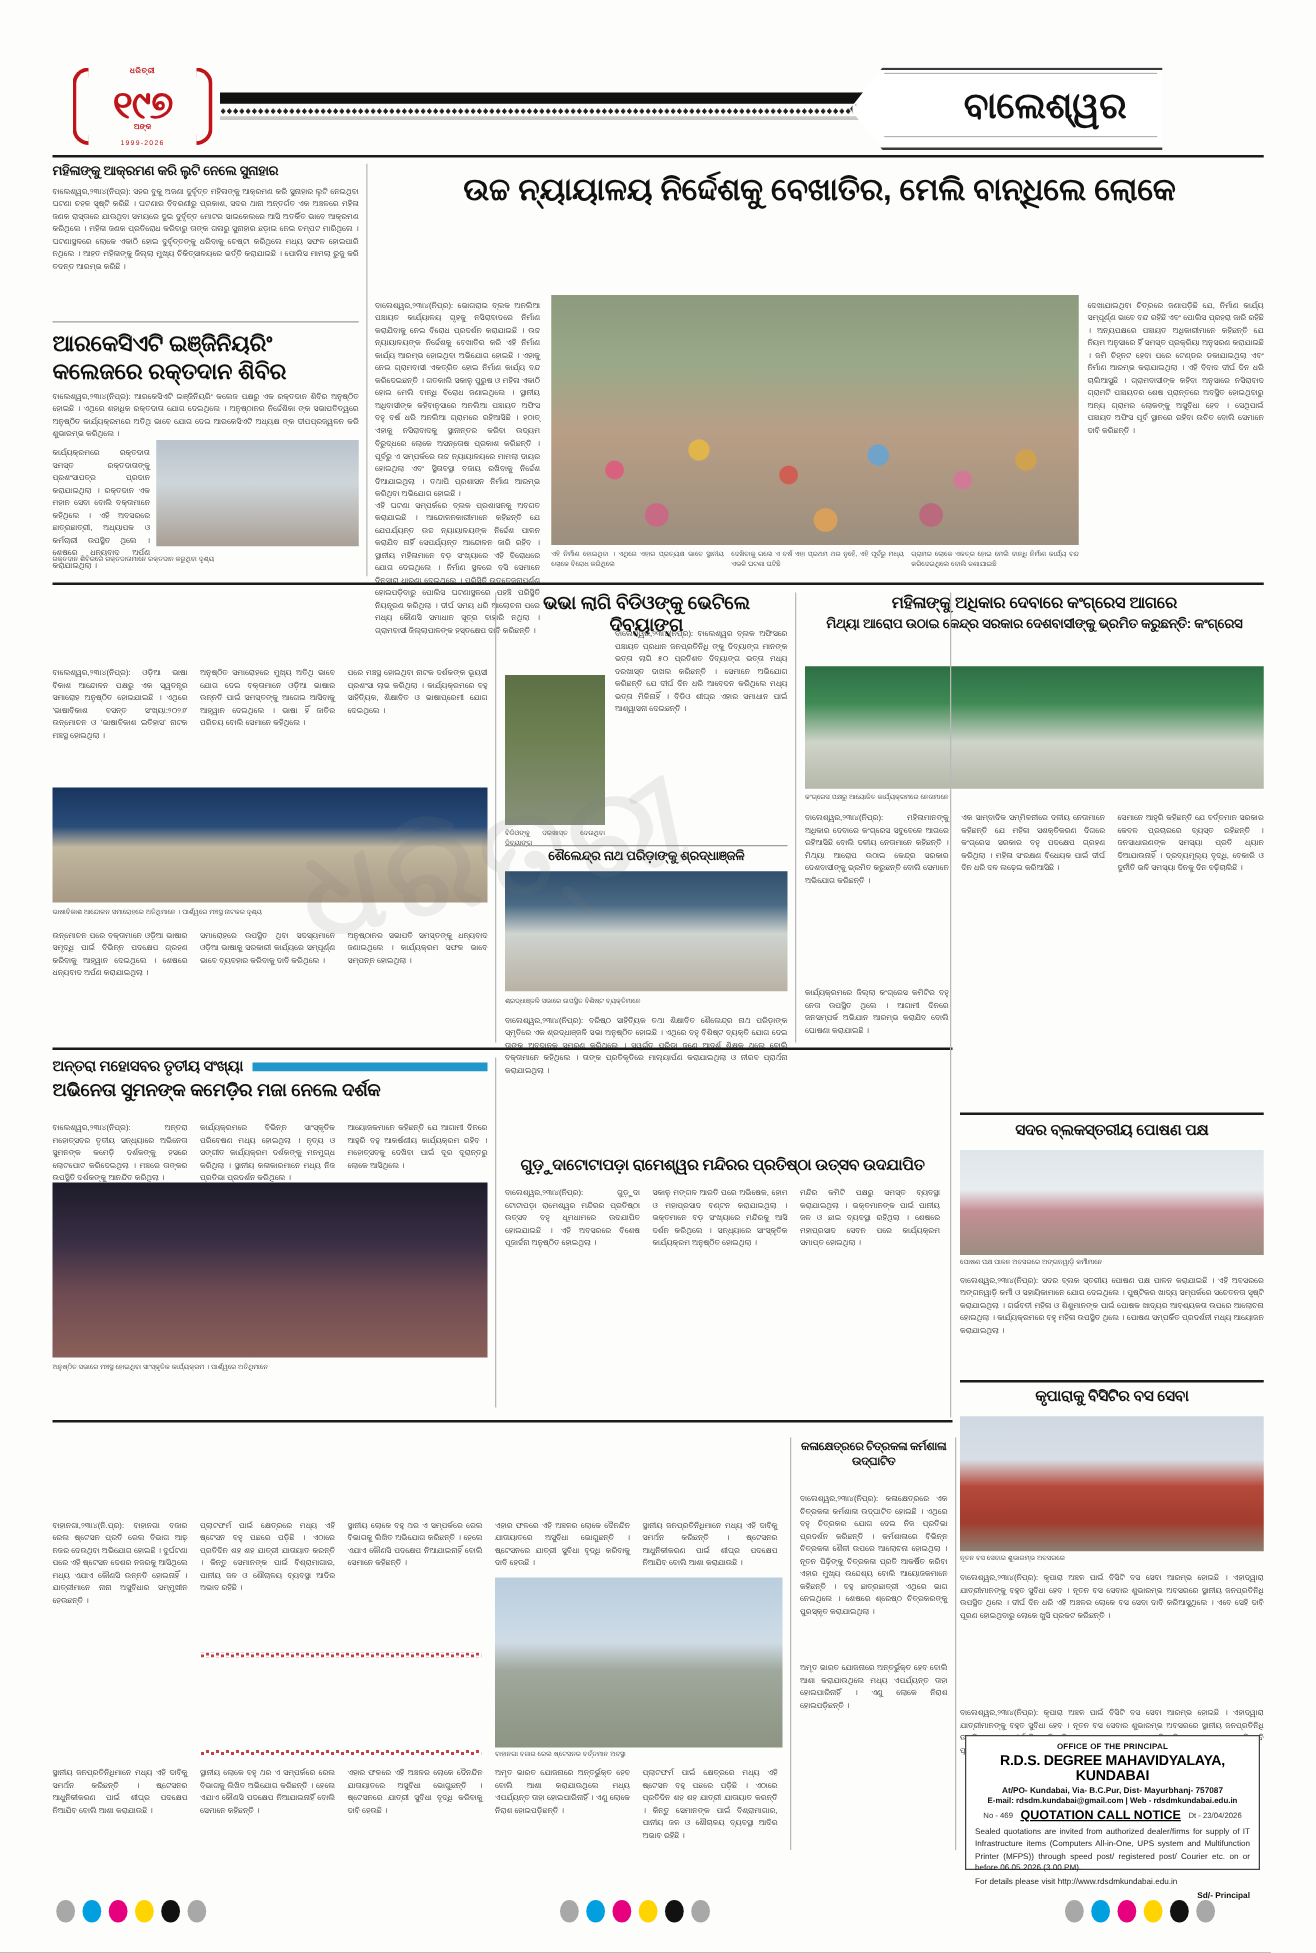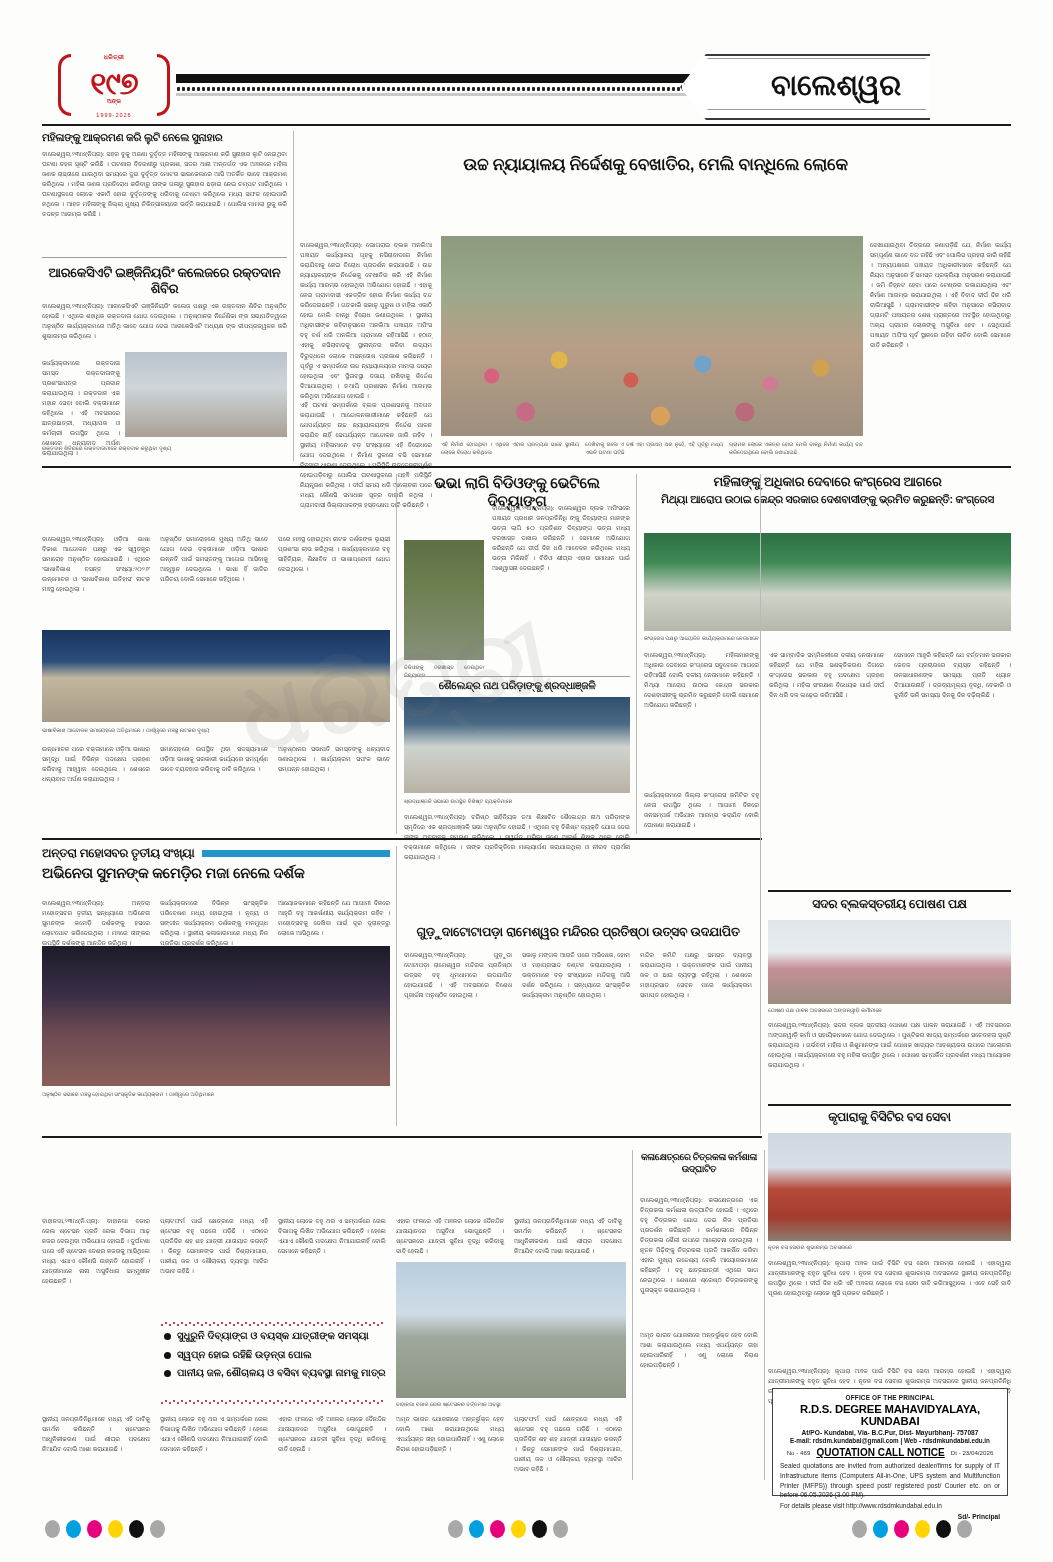--- a/index.html
+++ b/index.html
@@ -144,32 +144,32 @@
   <div class="hr-dark" style="left:42px;top:124px;width:969px;height:2px;"></div>
 
   <div style="position:absolute;left:42px;top:131px;width:245px;">
     <div class="hl" style="font-size:10.6px;line-height:1.18;">ମହିଳାଙ୍କୁ ଆକ୍ରମଣ କରି ଲୁଟି ନେଲେ ସୁନାହାର</div>
     <div class="body-txt" style="margin-top:5px;">ବାଲେଶ୍ୱର,୨୩ା୪(ନିପ୍ର): ସହର ବୁକୁ ଅଜଣା ଦୁର୍ବୃତ୍ତ ମହିଳାଙ୍କୁ ଆକ୍ରମଣ କରି ସୁନାହାର ଲୁଟି ନେଇଥିବା ଘଟଣା ଚହଳ ସୃଷ୍ଟି କରିଛି । ଘଟଣାର ବିବରଣୀରୁ ପ୍ରକାଶ, ସଦର ଥାନା ଅନ୍ତର୍ଗତ ଏକ ଅଞ୍ଚଳରେ ମହିଳା ଜଣକ ରାସ୍ତାରେ ଯାଉଥିବା ସମୟରେ ଦୁଇ ଦୁର୍ବୃତ୍ତ ମୋଟର ସାଇକେଲରେ ଆସି ଅତର୍କିତ ଭାବେ ଆକ୍ରମଣ କରିଥିଲେ । ମହିଳା ଜଣକ ପ୍ରତିରୋଧ କରିବାରୁ ତାଙ୍କ ଗଳାରୁ ସୁନାହାର ଛଡ଼ାଇ ନେଇ ଚମ୍ପଟ ମାରିଥିଲେ । ଘଟଣାସ୍ଥଳରେ ଲୋକେ ଏକାଠି ହୋଇ ଦୁର୍ବୃତ୍ତଙ୍କୁ ଧରିବାକୁ ଚେଷ୍ଟା କରିଥିଲେ ମଧ୍ୟ ସଫଳ ହୋଇପାରି ନଥିଲେ । ଆହତ ମହିଳାଙ୍କୁ ଜିଲ୍ଲା ମୁଖ୍ୟ ଚିକିତ୍ସାଳୟରେ ଭର୍ତ୍ତି କରାଯାଇଛି । ପୋଲିସ ମାମଲା ରୁଜୁ କରି ତଦନ୍ତ ଆରମ୍ଭ କରିଛି ।</div>
   </div>
 
   <div class="hr-thin" style="left:42px;top:257px;width:245px;height:1px;"></div>
 
   <div style="position:absolute;left:42px;top:265px;width:245px;">
-    <div class="hl" style="font-size:13px;line-height:1.2;text-align:center;">ଆରକେସିଏଟି ଇଞ୍ଜିନିୟରିଂ କଲେଜରେ ରକ୍ତଦାନ ଶିବିର</div>
+    <div class="hl" style="font-size:18px;line-height:1.2;">ଆରକେସିଏଟି ଇଞ୍ଜିନିୟରିଂ କଲେଜରେ ରକ୍ତଦାନ ଶିବିର</div>
     <div class="body-txt" style="margin-top:5px;">ବାଲେଶ୍ୱର,୨୩ା୪(ନିପ୍ର): ଆରକେସିଏଟି ଇଞ୍ଜିନିୟରିଂ କଲେଜ ପକ୍ଷରୁ ଏକ ରକ୍ତଦାନ ଶିବିର ଅନୁଷ୍ଠିତ ହୋଇଛି । ଏଥିରେ ଶହାଧିକ ରକ୍ତଦାତା ଯୋଗ ଦେଇଥିଲେ । ଅନୁଷ୍ଠାନର ନିର୍ଦ୍ଦେଶିକା ଙ୍କ ସଭାପତିତ୍ୱରେ ଅନୁଷ୍ଠିତ କାର୍ଯ୍ୟକ୍ରମରେ ଅତିଥି ଭାବେ ଯୋଗ ଦେଇ ଆରକେସିଏଟି ଅଧ୍ୟକ୍ଷ ଙ୍କ ଦୀପପ୍ରଜ୍ୱଳନ କରି ଶୁଭାରମ୍ଭ କରିଥିଲେ ।</div>
   </div>
 
   <div class="photo indoor" style="left:125px;top:352px;width:162px;height:85px;"></div>
   <div class="body-txt" style="position:absolute;left:42px;top:358px;width:78px;">କାର୍ଯ୍ୟକ୍ରମରେ ରକ୍ତଦାତା ସମସ୍ତ ରକ୍ତଦାତାଙ୍କୁ ପ୍ରଶଂସାପତ୍ର ପ୍ରଦାନ କରାଯାଇଥିଲା । ରକ୍ତଦାନ ଏକ ମହାନ ସେବା ବୋଲି ବକ୍ତାମାନେ କହିଥିଲେ । ଏହି ଅବସରରେ ଛାତ୍ରଛାତ୍ରୀ, ଅଧ୍ୟାପକ ଓ କର୍ମଚାରୀ ଉପସ୍ଥିତ ଥିଲେ । ଶେଷରେ ଧନ୍ୟବାଦ ଅର୍ପଣ କରାଯାଇଥିଲା ।</div>
   <div class="cap" style="left:42px;top:444px;width:245px;">ରକ୍ତଦାନ ଶିବିରରେ ରକ୍ତଦାତାମାନେ ରକ୍ତଦାନ କରୁଥିବା ଦୃଶ୍ୟ</div>
 
   <div class="col-sep" style="left:293px;top:131px;height:330px;"></div>
 
   <div style="position:absolute;left:300px;top:133px;width:711px;">
-    <div class="hl" style="font-size:17px;line-height:1.22;text-align:center;margin-top:22px;">ଉଚ୍ଚ ନ୍ୟାୟାଳୟ ନିର୍ଦ୍ଦେଶକୁ ବେଖାତିର, ମେଲି ବାନ୍ଧିଲେ ଲୋକେ</div>
+    <div class="hl" style="font-size:25px;line-height:1.22;text-align:center;margin-top:4px;">ଉଚ୍ଚ ନ୍ୟାୟାଳୟ ନିର୍ଦ୍ଦେଶକୁ ବେଖାତିର, ମେଲି ବାନ୍ଧିଲେ ଲୋକେ</div>
   </div>
 
   <div class="body-txt" style="position:absolute;left:300px;top:240px;width:132px;">ବାଲେଶ୍ୱର,୨୩ା୪(ନିପ୍ର): ଭୋଗରାଇ ବ୍ଲକ ଅନଲିଆ ପଞ୍ଚାୟତ କାର୍ଯ୍ୟାଳୟ ଗୃହକୁ ନସିରାବାଦରେ ନିର୍ମାଣ କରାଯିବାକୁ ନେଇ ବିରୋଧ ପ୍ରଦର୍ଶନ କରାଯାଇଛି । ଉଚ୍ଚ ନ୍ୟାୟାଳୟଙ୍କ ନିର୍ଦ୍ଦେଶକୁ ବେଖାତିର କରି ଏହି ନିର୍ମାଣ କାର୍ଯ୍ୟ ଆରମ୍ଭ ହୋଇଥିବା ଅଭିଯୋଗ ହୋଇଛି । ଏହାକୁ ନେଇ ଗ୍ରାମବାସୀ ଏକତ୍ରିତ ହୋଇ ନିର୍ମାଣ କାର୍ଯ୍ୟ ବନ୍ଦ କରିଦେଇଛନ୍ତି । ଗତକାଲି ସକାଳୁ ପୁରୁଷ ଓ ମହିଳା ଏକାଠି ହୋଇ ମେଲି ବାନ୍ଧି ବିରୋଧ ଜଣାଇଥିଲେ । ସ୍ଥାନୀୟ ଅଧିବାସୀଙ୍କ କହିବାନୁସାରେ ଅନଲିଆ ପଞ୍ଚାୟତ ଅଫିସ ବହୁ ବର୍ଷ ଧରି ଅନଲିଆ ଗ୍ରାମରେ ରହିଆସିଛି । ହଠାତ୍ ଏହାକୁ ନସିରାବାଦକୁ ସ୍ଥାନାନ୍ତର କରିବା ଉଦ୍ୟମ ବିରୁଦ୍ଧରେ ଲୋକେ ଅସନ୍ତୋଷ ପ୍ରକାଶ କରିଛନ୍ତି । ପୂର୍ବରୁ ଏ ସମ୍ପର୍କରେ ଉଚ୍ଚ ନ୍ୟାୟାଳୟରେ ମାମଲା ଦାୟର ହୋଇଥିଲା ଏବଂ ସ୍ଥିତାବସ୍ଥା ବଜାୟ ରଖିବାକୁ ନିର୍ଦ୍ଦେଶ ଦିଆଯାଇଥିଲା । ତଥାପି ପ୍ରଶାସନ ନିର୍ମାଣ ଆରମ୍ଭ କରିଥିବା ଅଭିଯୋଗ ହୋଇଛି ।</div>
   <div class="photo crowd" style="left:441px;top:236px;width:422px;height:200px;"></div>
   <div class="body-txt" style="position:absolute;left:870px;top:240px;width:141px;">ଦେଖାଯାଇଥିବା ଚିତ୍ରରେ ଜଣାପଡ଼ିଛି ଯେ, ନିର୍ମାଣ କାର୍ଯ୍ୟ ସମ୍ପୂର୍ଣ୍ଣ ଭାବେ ବନ୍ଦ ରହିଛି ଏବଂ ପୋଲିସ ପ୍ରହରା ଜାରି ରହିଛି । ଅନ୍ୟପକ୍ଷରେ ପଞ୍ଚାୟତ ଅଧିକାରୀମାନେ କହିଛନ୍ତି ଯେ ନିୟମ ଅନୁସାରେ ହିଁ ସମସ୍ତ ପ୍ରକ୍ରିୟା ଅନୁସରଣ କରାଯାଇଛି । ଜମି ଚିହ୍ନଟ ହେବା ପରେ ଟେଣ୍ଡର ଡକାଯାଇଥିଲା ଏବଂ ନିର୍ମାଣ ଆରମ୍ଭ କରାଯାଇଥିଲା । ଏହି ବିବାଦ ଦୀର୍ଘ ଦିନ ଧରି ଚାଲିଆସୁଛି । ଗ୍ରାମବାସୀଙ୍କ କହିବା ଅନୁସାରେ ନସିରାବାଦ ଗ୍ରାମଟି ପଞ୍ଚାୟତର ଶେଷ ପ୍ରାନ୍ତରେ ଅବସ୍ଥିତ ହୋଇଥିବାରୁ ଅନ୍ୟ ଗ୍ରାମର ଲୋକଙ୍କୁ ଅସୁବିଧା ହେବ । ସେଥିପାଇଁ ପଞ୍ଚାୟତ ଅଫିସ ପୂର୍ବ ସ୍ଥାନରେ ରହିବା ଉଚିତ ବୋଲି ସେମାନେ ଦାବି କରିଛନ୍ତି ।</div>
 
   <div class="cap" style="left:441px;top:440px;width:138px;">ଏହି ନିର୍ମାଣ ହୋଇଥିବା । ଏଥିରେ ଏହାର ପ୍ରତ୍ୟକ୍ଷ ଭାବେ ସ୍ଥାନୀୟ ଲୋକେ ବିରୋଧ କରିଥିଲେ</div>
   <div class="cap" style="left:585px;top:440px;width:138px;">ଦେଖିବାକୁ ଗଲେ ଏ ବର୍ଷ ଏହା ପ୍ରଥମ ଥର ନୁହେଁ, ଏହି ପୂର୍ବରୁ ମଧ୍ୟ ଏଭଳି ଘଟଣା ଘଟିଛି</div>
   <div class="cap" style="left:729px;top:440px;width:134px;">ଗ୍ରାମର ଲୋକେ ଏକତ୍ର ହୋଇ ମେଲି ବାନ୍ଧି ନିର୍ମାଣ କାର୍ଯ୍ୟ ବନ୍ଦ କରିଦେଇଥିଲେ ବୋଲି ଜଣାଯାଇଛି</div>
   <div class="body-txt" style="position:absolute;left:300px;top:400px;width:132px;">ଏହି ଘଟଣା ସମ୍ପର୍କରେ ବ୍ଲକ ପ୍ରଶାସନକୁ ଅବଗତ କରାଯାଇଛି । ଆନ୍ଦୋଳନକାରୀମାନେ କହିଛନ୍ତି ଯେ ଯେପର୍ଯ୍ୟନ୍ତ ଉଚ୍ଚ ନ୍ୟାୟାଳୟଙ୍କ ନିର୍ଦ୍ଦେଶ ପାଳନ କରାଯିବ ନାହିଁ ସେପର୍ଯ୍ୟନ୍ତ ଆନ୍ଦୋଳନ ଜାରି ରହିବ । ସ୍ଥାନୀୟ ମହିଳାମାନେ ବଡ଼ ସଂଖ୍ୟାରେ ଏହି ବିରୋଧରେ ଯୋଗ ଦେଇଥିଲେ । ନିର୍ମାଣ ସ୍ଥଳରେ ବସି ସେମାନେ ଦିନସାରା ଧାରଣା ଦେଇଥିଲେ । ପରିସ୍ଥିତି ଉତ୍ତେଜନାପୂର୍ଣ୍ଣ ହୋଇପଡ଼ିବାରୁ ପୋଲିସ ଘଟଣାସ୍ଥଳରେ ପହଞ୍ଚି ପରିସ୍ଥିତି ନିୟନ୍ତ୍ରଣ କରିଥିଲା । ଦୀର୍ଘ ସମୟ ଧରି ଆଲୋଚନା ପରେ ମଧ୍ୟ କୌଣସି ସମାଧାନ ସୂତ୍ର ବାହାରି ନଥିଲା । ଗ୍ରାମବାସୀ ଜିଲ୍ଲାପାଳଙ୍କ ହସ୍ତକ୍ଷେପ ଦାବି କରିଛନ୍ତି ।</div>
@@ -272,34 +272,20 @@
   </div>
   <div class="body-txt" style="position:absolute;left:640px;top:1195px;width:118px;">ବାଲେଶ୍ୱର,୨୩ା୪(ନିପ୍ର): କଳାକ୍ଷେତ୍ରରେ ଏକ ଚିତ୍ରକଳା କର୍ମଶାଳା ଉଦ୍‌ଘାଟିତ ହୋଇଛି । ଏଥିରେ ବହୁ ଚିତ୍ରକର ଯୋଗ ଦେଇ ନିଜ ପ୍ରତିଭା ପ୍ରଦର୍ଶନ କରିଛନ୍ତି । କର୍ମଶାଳାରେ ବିଭିନ୍ନ ଚିତ୍ରକଳା ଶୈଳୀ ଉପରେ ଆଲୋଚନା ହୋଇଥିଲା । ନୂତନ ପିଢ଼ିଙ୍କୁ ଚିତ୍ରକଳା ପ୍ରତି ଆକର୍ଷିତ କରିବା ଏହାର ମୁଖ୍ୟ ଉଦ୍ଦେଶ୍ୟ ବୋଲି ଆୟୋଜକମାନେ କହିଛନ୍ତି । ବହୁ ଛାତ୍ରଛାତ୍ରୀ ଏଥିରେ ଭାଗ ନେଇଥିଲେ । ଶେଷରେ ଶ୍ରେଷ୍ଠ ଚିତ୍ରକରଙ୍କୁ ପୁରସ୍କୃତ କରାଯାଇଥିଲା ।</div>
 
   <div class="body-txt" style="position:absolute;left:42px;top:1216px;width:108px;">ବାହାନଗା,୨୩ା୪(ନି.ପ୍ର): ବାହାନଗା ବଜାର ରେଲ ଷ୍ଟେସନ ପ୍ରତି ରେଲ ବିଭାଗ ଆଢ଼ ନଜର ଦେଉଥିବା ଅଭିଯୋଗ ହୋଇଛି । ଦୁର୍ଘଟଣା ପରେ ଏହି ଷ୍ଟେସନ ଦେଶର ନଜରକୁ ଆସିଥିଲେ ମଧ୍ୟ ଏଯାଏ କୌଣସି ଉନ୍ନତି ହୋଇନାହିଁ । ଯାତ୍ରୀମାନେ ନାନା ଅସୁବିଧାର ସମ୍ମୁଖୀନ ହେଉଛନ୍ତି ।</div>
   <div class="body-txt" style="position:absolute;left:160px;top:1216px;width:108px;">ପ୍ଲାଟଫର୍ମ ପାଇଁ କ୍ଷେତ୍ରରେ ମଧ୍ୟ ଏହି ଷ୍ଟେସନ ବହୁ ପଛରେ ପଡ଼ିଛି । ଏଠାରେ ପ୍ରତିଦିନ ଶହ ଶହ ଯାତ୍ରୀ ଯାତାୟାତ କରନ୍ତି । କିନ୍ତୁ ସେମାନଙ୍କ ପାଇଁ ବିଶ୍ରାମାଗାର, ପାନୀୟ ଜଳ ଓ ଶୌଚାଳୟ ବ୍ୟବସ୍ଥା ଆଦିର ଅଭାବ ରହିଛି ।</div>
   <div class="body-txt" style="position:absolute;left:278px;top:1216px;width:108px;">ସ୍ଥାନୀୟ ଲୋକେ ବହୁ ଥର ଏ ସମ୍ପର୍କରେ ରେଲ ବିଭାଗକୁ ଲିଖିତ ଅଭିଯୋଗ କରିଛନ୍ତି । ହେଲେ ଏଯାଏ କୌଣସି ପଦକ୍ଷେପ ନିଆଯାଇନାହିଁ ବୋଲି ସେମାନେ କହିଛନ୍ତି ।</div>
   <div class="body-txt" style="position:absolute;left:396px;top:1216px;width:108px;">ଏହାର ଫଳରେ ଏହି ଅଞ୍ଚଳର ଲୋକେ ଦୈନନ୍ଦିନ ଯାତାୟାତରେ ଅସୁବିଧା ଭୋଗୁଛନ୍ତି । ଷ୍ଟେସନରେ ଯାତ୍ରୀ ସୁବିଧା ବୃଦ୍ଧି କରିବାକୁ ଦାବି ହେଉଛି ।</div>
   <div class="body-txt" style="position:absolute;left:514px;top:1216px;width:108px;">ସ୍ଥାନୀୟ ଜନପ୍ରତିନିଧିମାନେ ମଧ୍ୟ ଏହି ଦାବିକୁ ସମର୍ଥନ କରିଛନ୍ତି । ଷ୍ଟେସନର ଆଧୁନିକୀକରଣ ପାଇଁ ଶୀଘ୍ର ପଦକ୍ଷେପ ନିଆଯିବ ବୋଲି ଆଶା କରାଯାଉଛି ।</div>
 
   <div class="wavy" style="left:160px;top:1322px;width:225px;"></div>
-  <div class="bullets" style="left:164px;top:1330px;width:230px;">
-    <div class="bullet">
-      <div class="dot"></div>
-      <div class="tx">ସୁଧୁରୁନି ଦିବ୍ୟାଙ୍ଗ ଓ ବୟସ୍କ ଯାତ୍ରୀଙ୍କ ସମସ୍ୟା</div>
-    </div>
-    <div class="bullet">
-      <div class="dot"></div>
-      <div class="tx">ସ୍ୱପ୍ନ ହୋଇ ରହିଛି ଉଡ଼ନ୍ତା ପୋଲ</div>
-    </div>
-    <div class="bullet">
-      <div class="dot"></div>
-      <div class="tx">ପାନୀୟ ଜଳ, ଶୌଚାଳୟ ଓ ବସିବା ବ୍ୟବସ୍ଥା ନାମକୁ ମାତ୍ର</div>
-    </div>
-  </div>
   <div class="wavy" style="left:160px;top:1400px;width:225px;"></div>
 
   <div class="photo station" style="left:396px;top:1262px;width:230px;height:136px;"></div>
   <div class="cap" style="left:396px;top:1400px;width:230px;">ବାହାନଗା ବଜାର ରେଲ ଷ୍ଟେସନର ବର୍ତ୍ତମାନ ଅବସ୍ଥା</div>
   <div class="body-txt" style="position:absolute;left:396px;top:1414px;width:108px;">ଅମୃତ ଭାରତ ଯୋଜନାରେ ଅନ୍ତର୍ଭୁକ୍ତ ହେବ ବୋଲି ଆଶା କରାଯାଉଥିଲେ ମଧ୍ୟ ଏପର୍ଯ୍ୟନ୍ତ ତାହା ହୋଇପାରିନାହିଁ । ଏଣୁ ଲୋକେ ନିରାଶ ହୋଇପଡ଼ିଛନ୍ତି ।</div>
   <div class="body-txt" style="position:absolute;left:514px;top:1414px;width:108px;">ପ୍ଲାଟଫର୍ମ ପାଇଁ କ୍ଷେତ୍ରରେ ମଧ୍ୟ ଏହି ଷ୍ଟେସନ ବହୁ ପଛରେ ପଡ଼ିଛି । ଏଠାରେ ପ୍ରତିଦିନ ଶହ ଶହ ଯାତ୍ରୀ ଯାତାୟାତ କରନ୍ତି । କିନ୍ତୁ ସେମାନଙ୍କ ପାଇଁ ବିଶ୍ରାମାଗାର, ପାନୀୟ ଜଳ ଓ ଶୌଚାଳୟ ବ୍ୟବସ୍ଥା ଆଦିର ଅଭାବ ରହିଛି ।</div>
   <div class="body-txt" style="position:absolute;left:42px;top:1414px;width:108px;">ସ୍ଥାନୀୟ ଜନପ୍ରତିନିଧିମାନେ ମଧ୍ୟ ଏହି ଦାବିକୁ ସମର୍ଥନ କରିଛନ୍ତି । ଷ୍ଟେସନର ଆଧୁନିକୀକରଣ ପାଇଁ ଶୀଘ୍ର ପଦକ୍ଷେପ ନିଆଯିବ ବୋଲି ଆଶା କରାଯାଉଛି ।</div>
   <div class="body-txt" style="position:absolute;left:160px;top:1414px;width:108px;">ସ୍ଥାନୀୟ ଲୋକେ ବହୁ ଥର ଏ ସମ୍ପର୍କରେ ରେଲ ବିଭାଗକୁ ଲିଖିତ ଅଭିଯୋଗ କରିଛନ୍ତି । ହେଲେ ଏଯାଏ କୌଣସି ପଦକ୍ଷେପ ନିଆଯାଇନାହିଁ ବୋଲି ସେମାନେ କହିଛନ୍ତି ।</div>
   <div class="body-txt" style="position:absolute;left:278px;top:1414px;width:108px;">ଏହାର ଫଳରେ ଏହି ଅଞ୍ଚଳର ଲୋକେ ଦୈନନ୍ଦିନ ଯାତାୟାତରେ ଅସୁବିଧା ଭୋଗୁଛନ୍ତି । ଷ୍ଟେସନରେ ଯାତ୍ରୀ ସୁବିଧା ବୃଦ୍ଧି କରିବାକୁ ଦାବି ହେଉଛି ।</div>
   <div class="body-txt" style="position:absolute;left:640px;top:1330px;width:118px;">ଅମୃତ ଭାରତ ଯୋଜନାରେ ଅନ୍ତର୍ଭୁକ୍ତ ହେବ ବୋଲି ଆଶା କରାଯାଉଥିଲେ ମଧ୍ୟ ଏପର୍ଯ୍ୟନ୍ତ ତାହା ହୋଇପାରିନାହିଁ । ଏଣୁ ଲୋକେ ନିରାଶ ହୋଇପଡ଼ିଛନ୍ତି ।</div>

